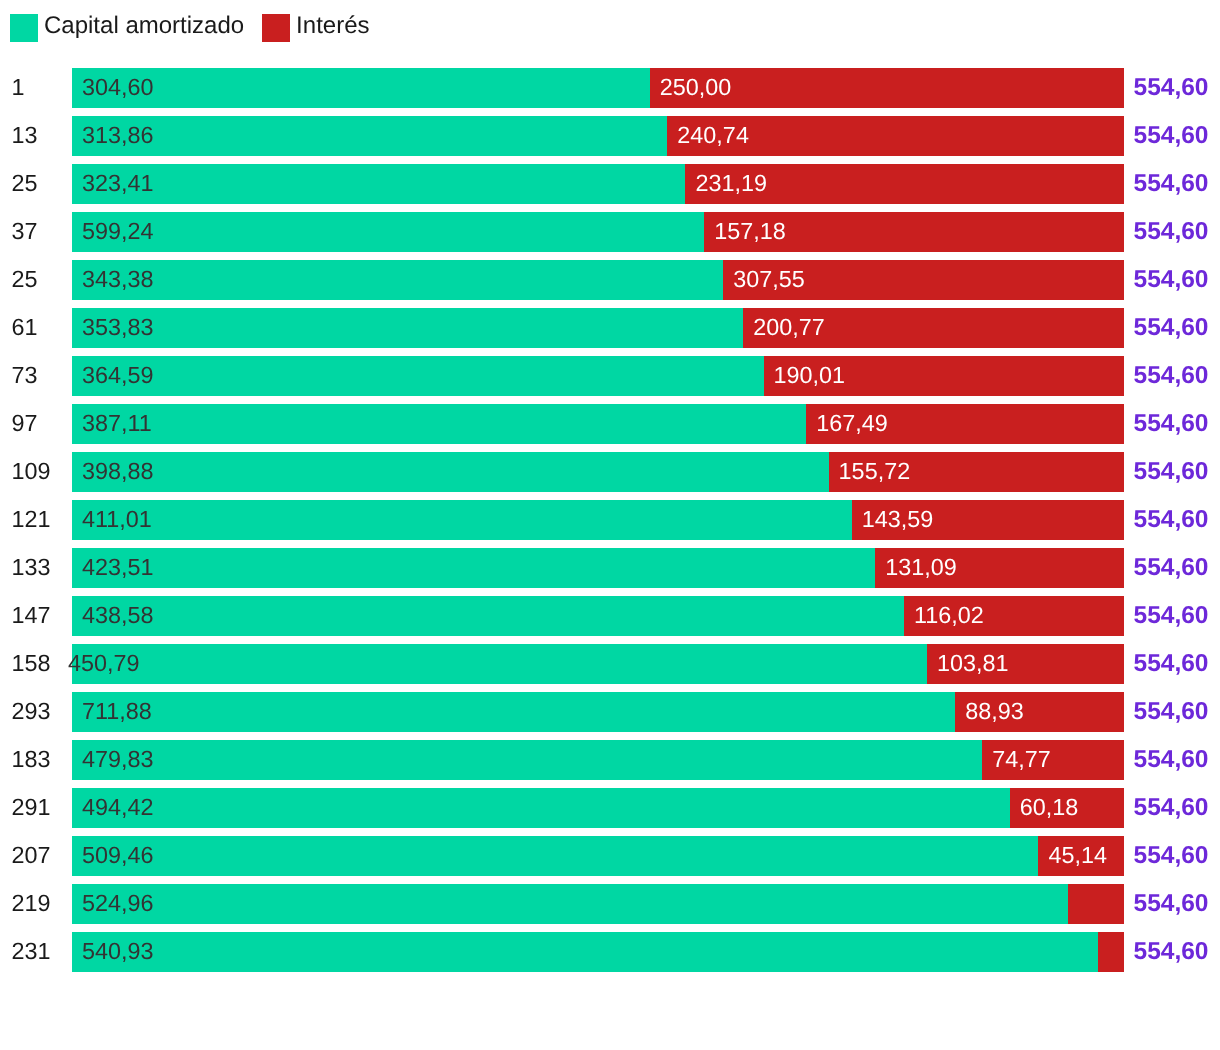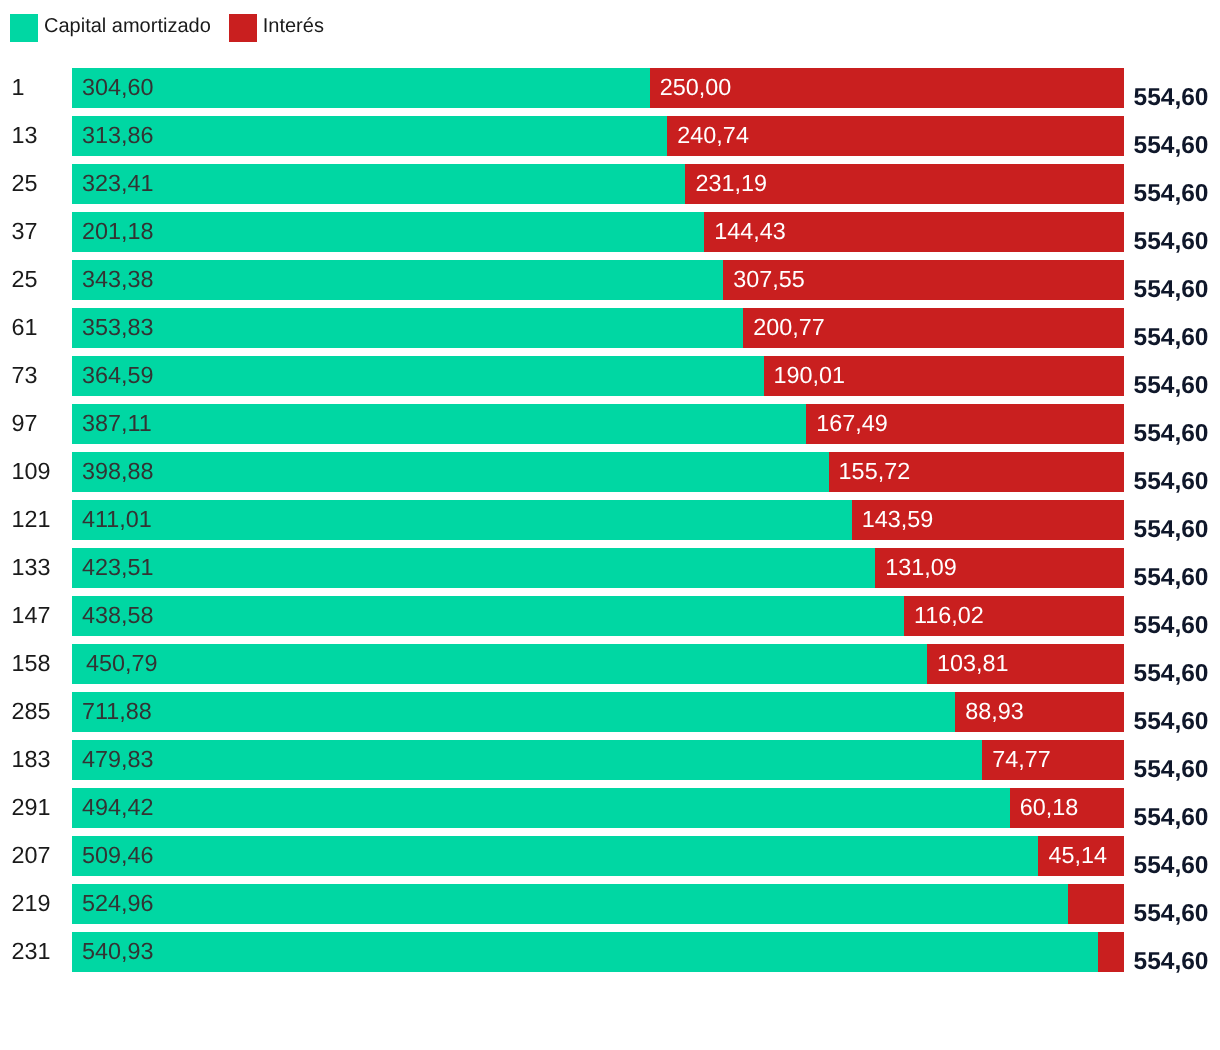--- a/index.html
+++ b/index.html
@@ -11,32 +11,32 @@
     -webkit-font-smoothing:antialiased;
     -moz-osx-font-smoothing:grayscale;
     text-rendering:geometricPrecision;
   }
   #chart{position:relative;width:1220px;height:1050px;}
 
   
   .legend{position:absolute;left:10px;top:14px;display:flex;align-items:flex-start;}
   .legend-item{display:flex;align-items:flex-start;margin-right:18px;}
   .swatch{width:28px;height:28px;display:block;flex:none;}
-  .legend-label{margin-left:6px;font-size:20px;line-height:24px;color:#1a1a1a;white-space:nowrap;}
+  .legend-label{margin-left:6px;font-size:24px;line-height:24px;color:#1a1a1a;white-space:nowrap;}
 
   
   .bars{position:absolute;left:0;top:0;width:1220px;height:1000px;}
   .row{position:absolute;left:0;width:1220px;height:40px;}
   .row-label{position:absolute;left:11.5px;top:0;height:40px;line-height:39px;
              font-size:23.4px;color:#1a1a1a;white-space:nowrap;}
   .seg{position:absolute;top:0;height:40px;}
   .seg-label{position:absolute;top:0;height:56px;line-height:39px;font-size:23.4px;white-space:nowrap;}
   .lab-a{color:#333333;}
   .lab-b{color:#ffffff;}
-  .total{position:absolute;top:10px;height:40px;line-height:39px;font-size:24.5px;font-weight:bold;color:#0f172a;white-space:nowrap;}
+  .total{position:absolute;top:0;height:40px;line-height:39px;font-size:24.5px;font-weight:bold;color:#6d28d9;white-space:nowrap;}
 
   
   .footer{position:absolute;left:10px;top:1013px;font-size:21.7px;line-height:24px;color:#828282;}
 </style>
 </head>
 <body>
 
 <div id="chart">
   <div class="legend">
     <div class="legend-item">
@@ -70,22 +70,22 @@
       <div class="seg seg-a" style="left: 72px; width: 613.46px; background-color: rgb(0, 215, 163);"></div>
       <div class="seg seg-b" style="left: 685.46px; width: 438.54px; background-color: rgb(201, 31, 31);"></div>
       <span class="seg-label lab-a" style="left:82.00px">323,41</span>
       <span class="seg-label lab-b" style="left:695.46px">231,19</span>
       <span class="total" style="left:1133.5px">554,60</span>
     </div>
     <div class="row" style="top:212.0px">
       <span class="row-label">37</span>
       <div class="seg seg-a" style="left: 72px; width: 632.13px; background-color: rgb(0, 215, 163);"></div>
       <div class="seg seg-b" style="left: 704.13px; width: 419.87px; background-color: rgb(201, 31, 31);"></div>
-      <span class="seg-label lab-a" style="left:82.00px">201,18</span>
-      <span class="seg-label lab-b" style="left:714.13px">144,43</span>
+      <span class="seg-label lab-a" style="left:82.00px">599,24</span>
+      <span class="seg-label lab-b" style="left:714.13px">157,18</span>
       <span class="total" style="left:1133.5px">554,60</span>
     </div>
     <div class="row" style="top:260.0px">
       <span class="row-label">25</span>
       <div class="seg seg-a" style="left: 72px; width: 651.34px; background-color: rgb(0, 215, 163);"></div>
       <div class="seg seg-b" style="left: 723.34px; width: 400.66px; background-color: rgb(201, 31, 31);"></div>
       <span class="seg-label lab-a" style="left:82.00px">343,38</span>
       <span class="seg-label lab-b" style="left:733.34px">307,55</span>
       <span class="total" style="left:1133.5px">554,60</span>
     </div>
@@ -142,26 +142,26 @@
       <div class="seg seg-a" style="left: 72px; width: 831.93px; background-color: rgb(0, 215, 163);"></div>
       <div class="seg seg-b" style="left: 903.93px; width: 220.07px; background-color: rgb(201, 31, 31);"></div>
       <span class="seg-label lab-a" style="left:82.00px">438,58</span>
       <span class="seg-label lab-b" style="left:913.93px">116,02</span>
       <span class="total" style="left:1133.5px">554,60</span>
     </div>
     <div class="row" style="top:644.0px">
       <span class="row-label">158</span>
       <div class="seg seg-a" style="left: 72px; width: 855.09px; background-color: rgb(0, 215, 163);"></div>
       <div class="seg seg-b" style="left: 927.09px; width: 196.91px; background-color: rgb(201, 31, 31);"></div>
-      <span class="seg-label lab-a" style="left:86px">450,79</span>
+      <span class="seg-label lab-a" style="left:68px">450,79</span>
       <span class="seg-label lab-b" style="left:937.09px">103,81</span>
       <span class="total" style="left:1133.5px">554,60</span>
     </div>
     <div class="row" style="top:692.0px">
-      <span class="row-label">285</span>
+      <span class="row-label">293</span>
       <div class="seg seg-a" style="left: 72px; width: 883.31px; background-color: rgb(0, 215, 163);"></div>
       <div class="seg seg-b" style="left: 955.31px; width: 168.69px; background-color: rgb(201, 31, 31);"></div>
       <span class="seg-label lab-a" style="left:82.00px">711,88</span>
       <span class="seg-label lab-b" style="left:965.31px">88,93</span>
       <span class="total" style="left:1133.5px">554,60</span>
     </div>
     <div class="row" style="top:740.0px">
       <span class="row-label">183</span>
       <div class="seg seg-a" style="left: 72px; width: 910.17px; background-color: rgb(0, 215, 163);"></div>
       <div class="seg seg-b" style="left: 982.17px; width: 141.83px; background-color: rgb(201, 31, 31);"></div>

